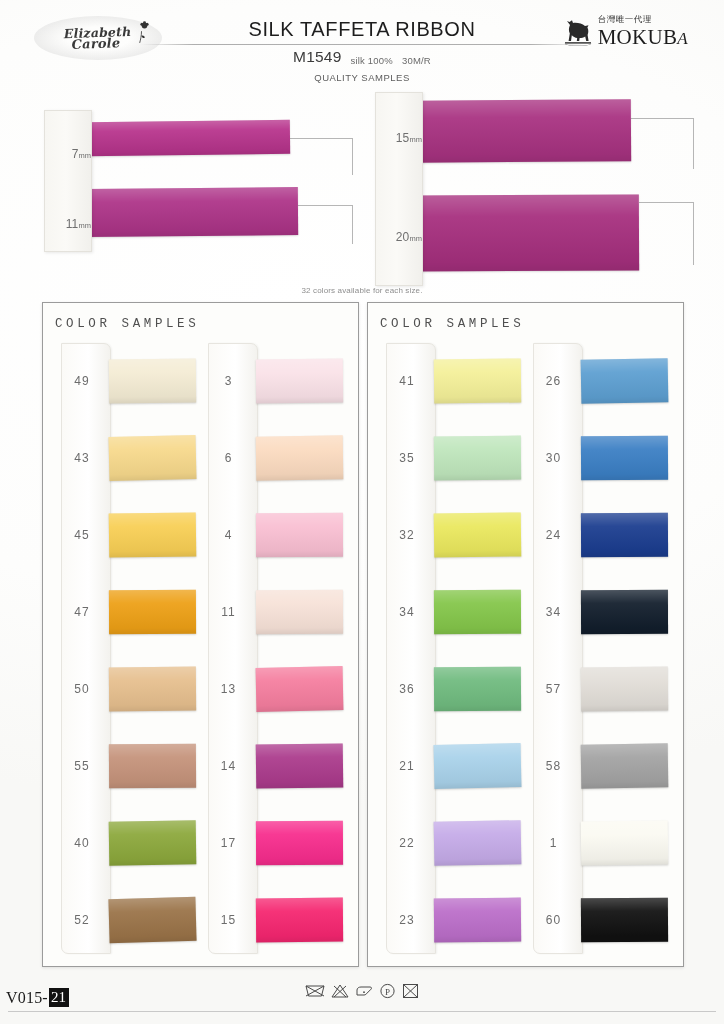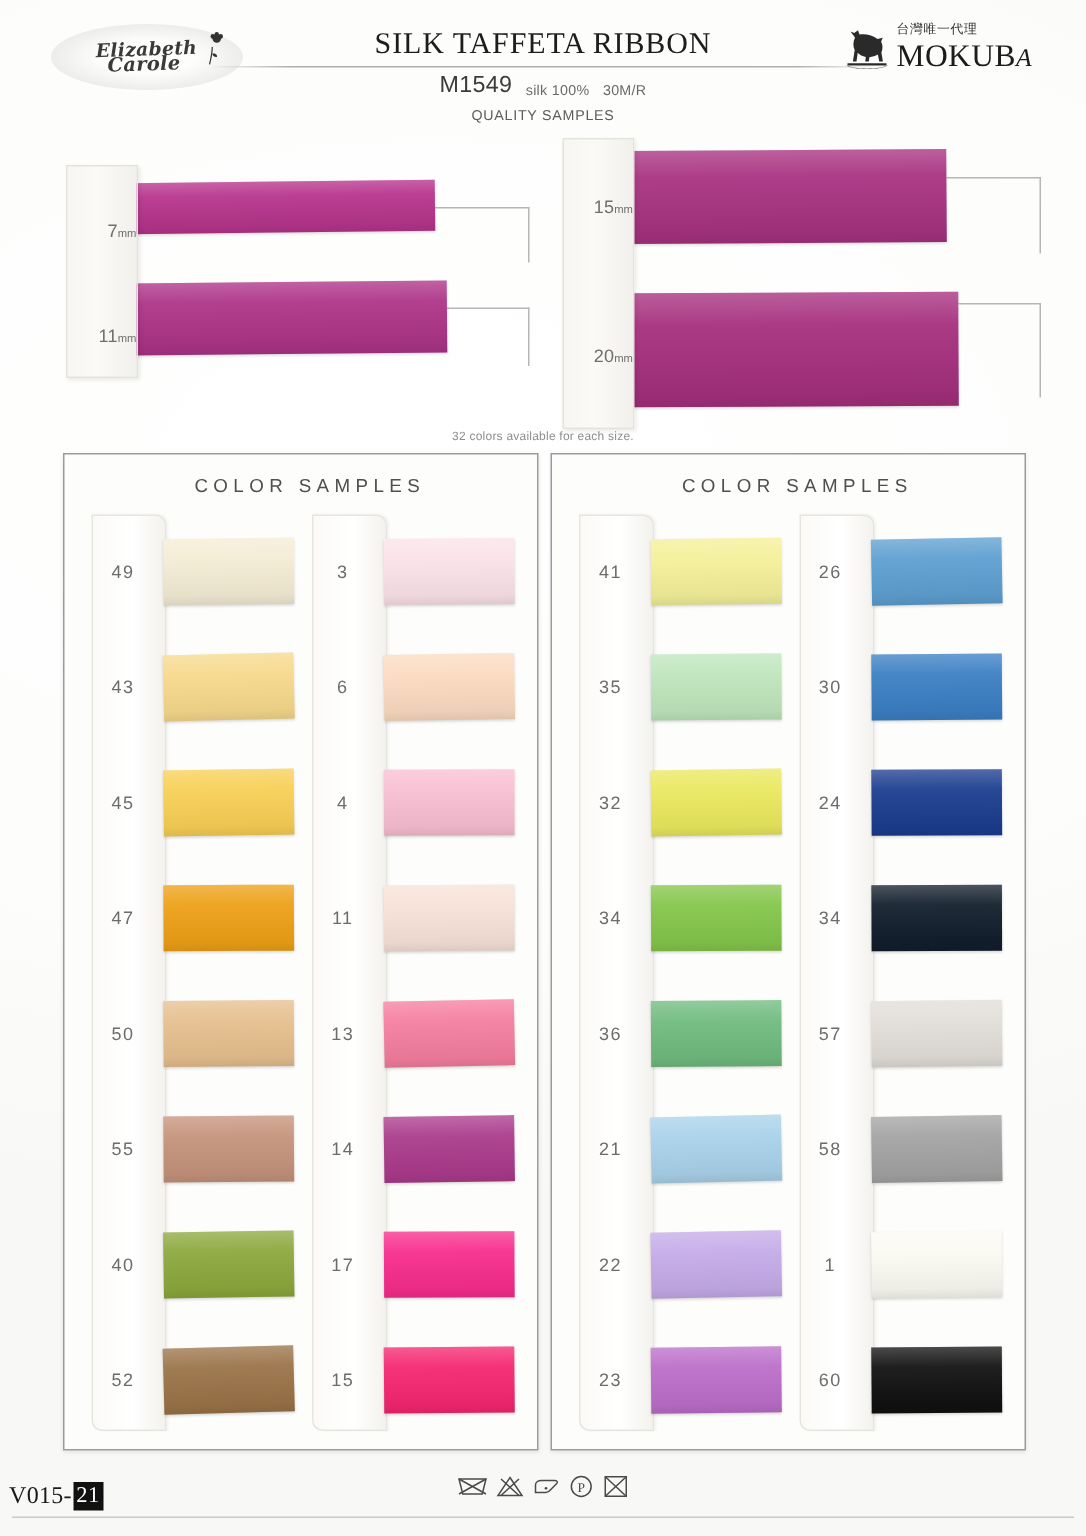--- a/index.html
+++ b/index.html
@@ -69,21 +69,21 @@
     width: 9px; height: 13px;
     color: #333;
   }
 
   .title-block {
     position: absolute;
     left: 0; right: 0; top: 18px;
     text-align: center;
   }
   .main-title {
-    font-family: Liberation Serif, serif;
+    font-family: Liberation Sans, sans-serif;
     font-size: 20px;
     letter-spacing: 0.6px;
     color: #1d1d1d;
     font-weight: 400;
   }
   .sub-line {
     margin-top: 7px;
     display: flex;
     align-items: flex-end;
     justify-content: center;
@@ -200,25 +200,24 @@
   .panel {
     position: relative;
     flex: 1;
     background: #fdfdfb;
     border: 1px solid #9b9b9b;
     box-shadow: 0 1px 3px rgba(0,0,0,0.10);
   }
   .panel-title {
     position: absolute;
     top: 14px; left: 12px; right: 0;
-    text-align: center;
     font-size: 12.5px;
     letter-spacing: 3.6px;
     color: #4f4f4f;
-    font-family: Liberation Sans, sans-serif;
+    font-family: Liberation Mono, monospace;
     font-weight: 400;
   }
   .panel-cols {
     position: absolute;
     top: 40px; left: 12px; right: 10px; bottom: 8px;
     display: flex;
   }
   .swatch-col {
     position: relative;
     flex: 1;

